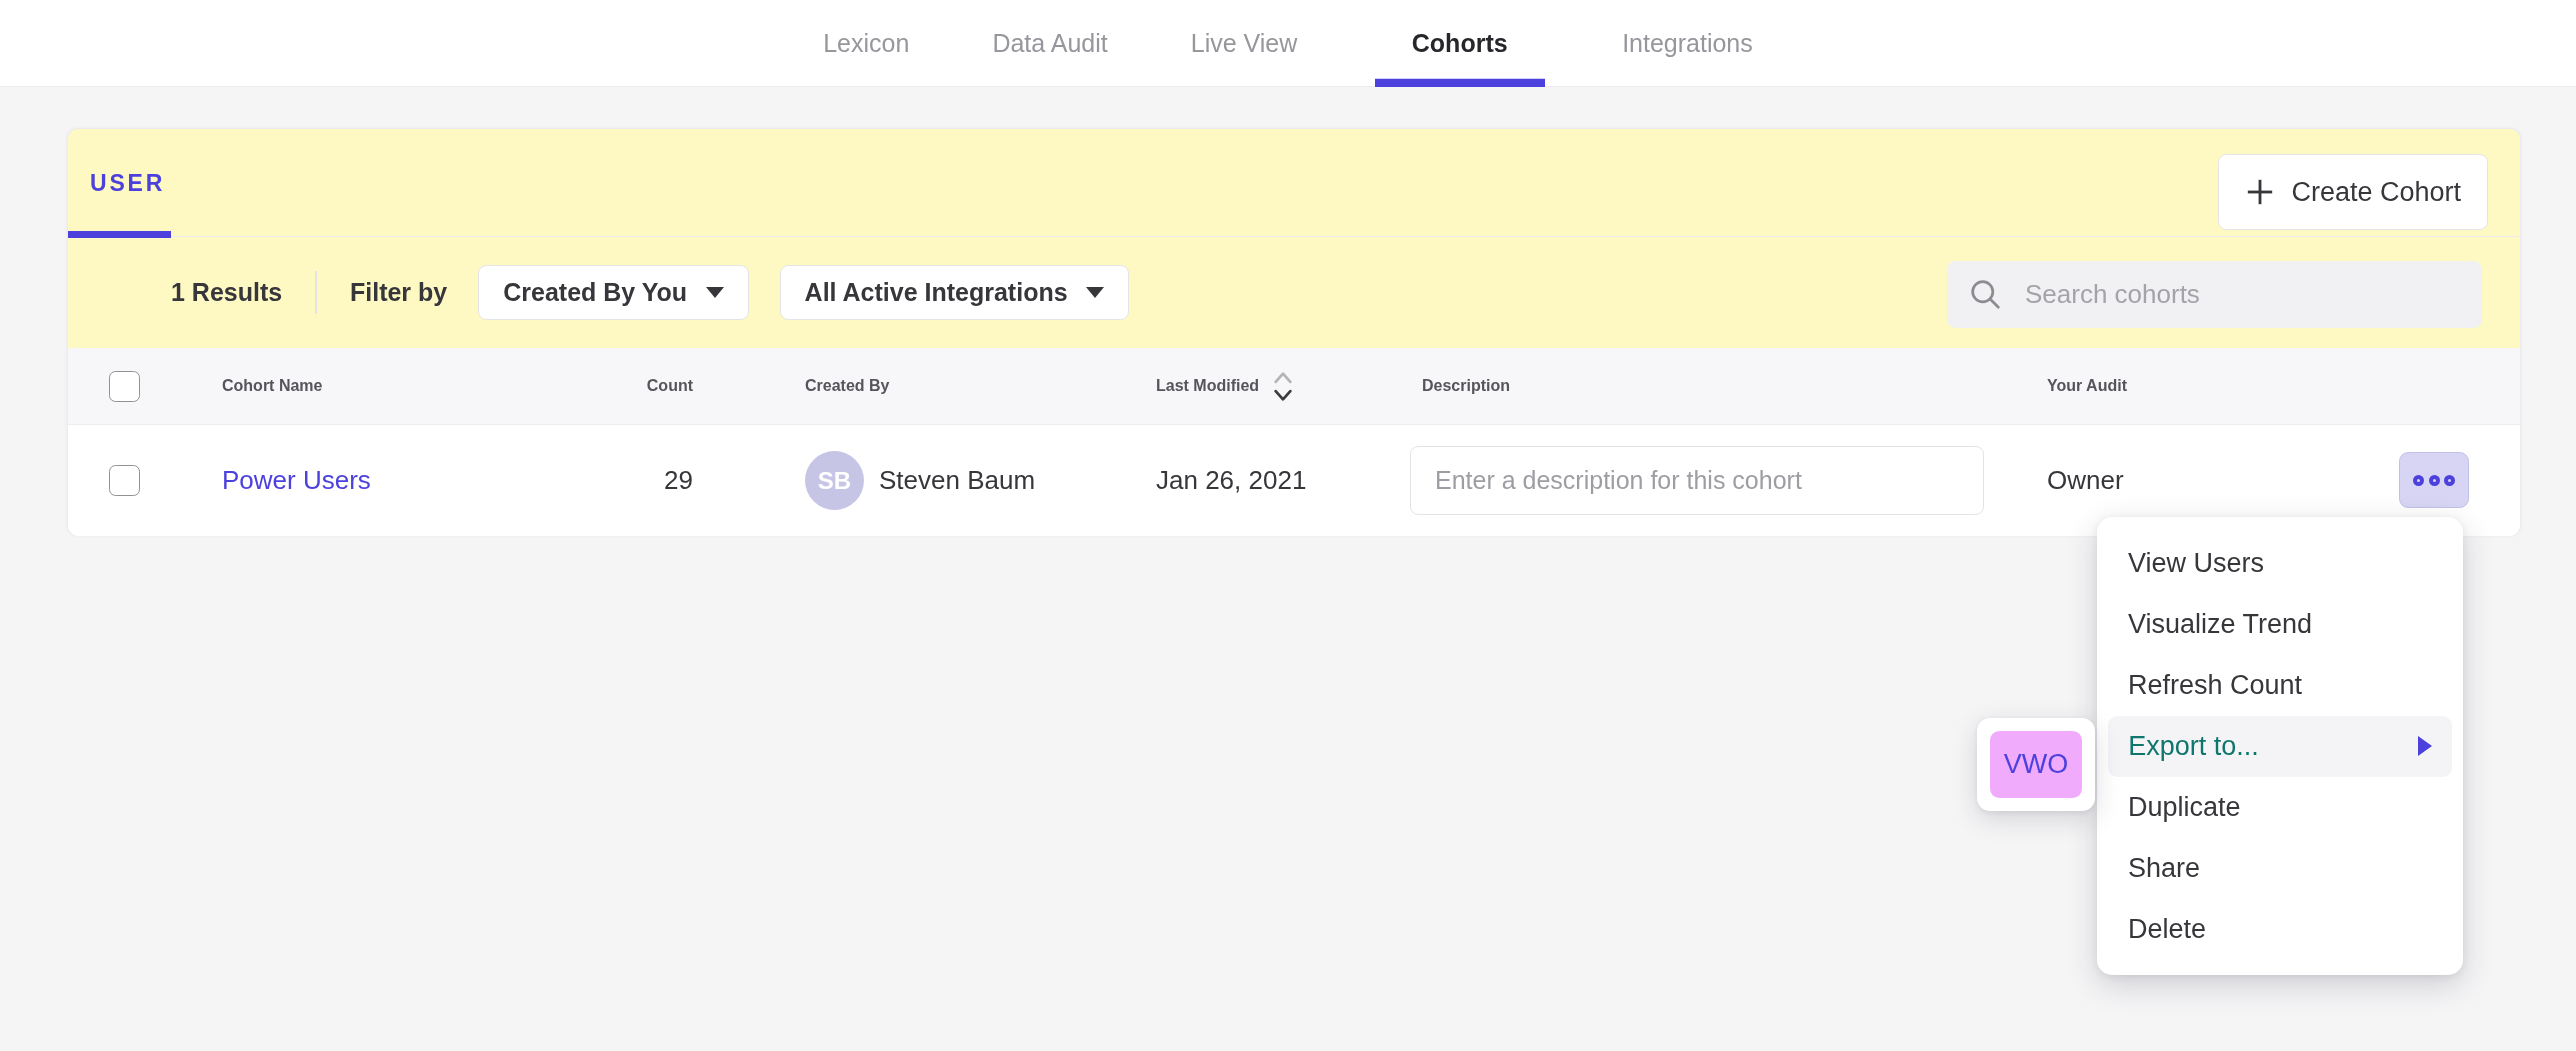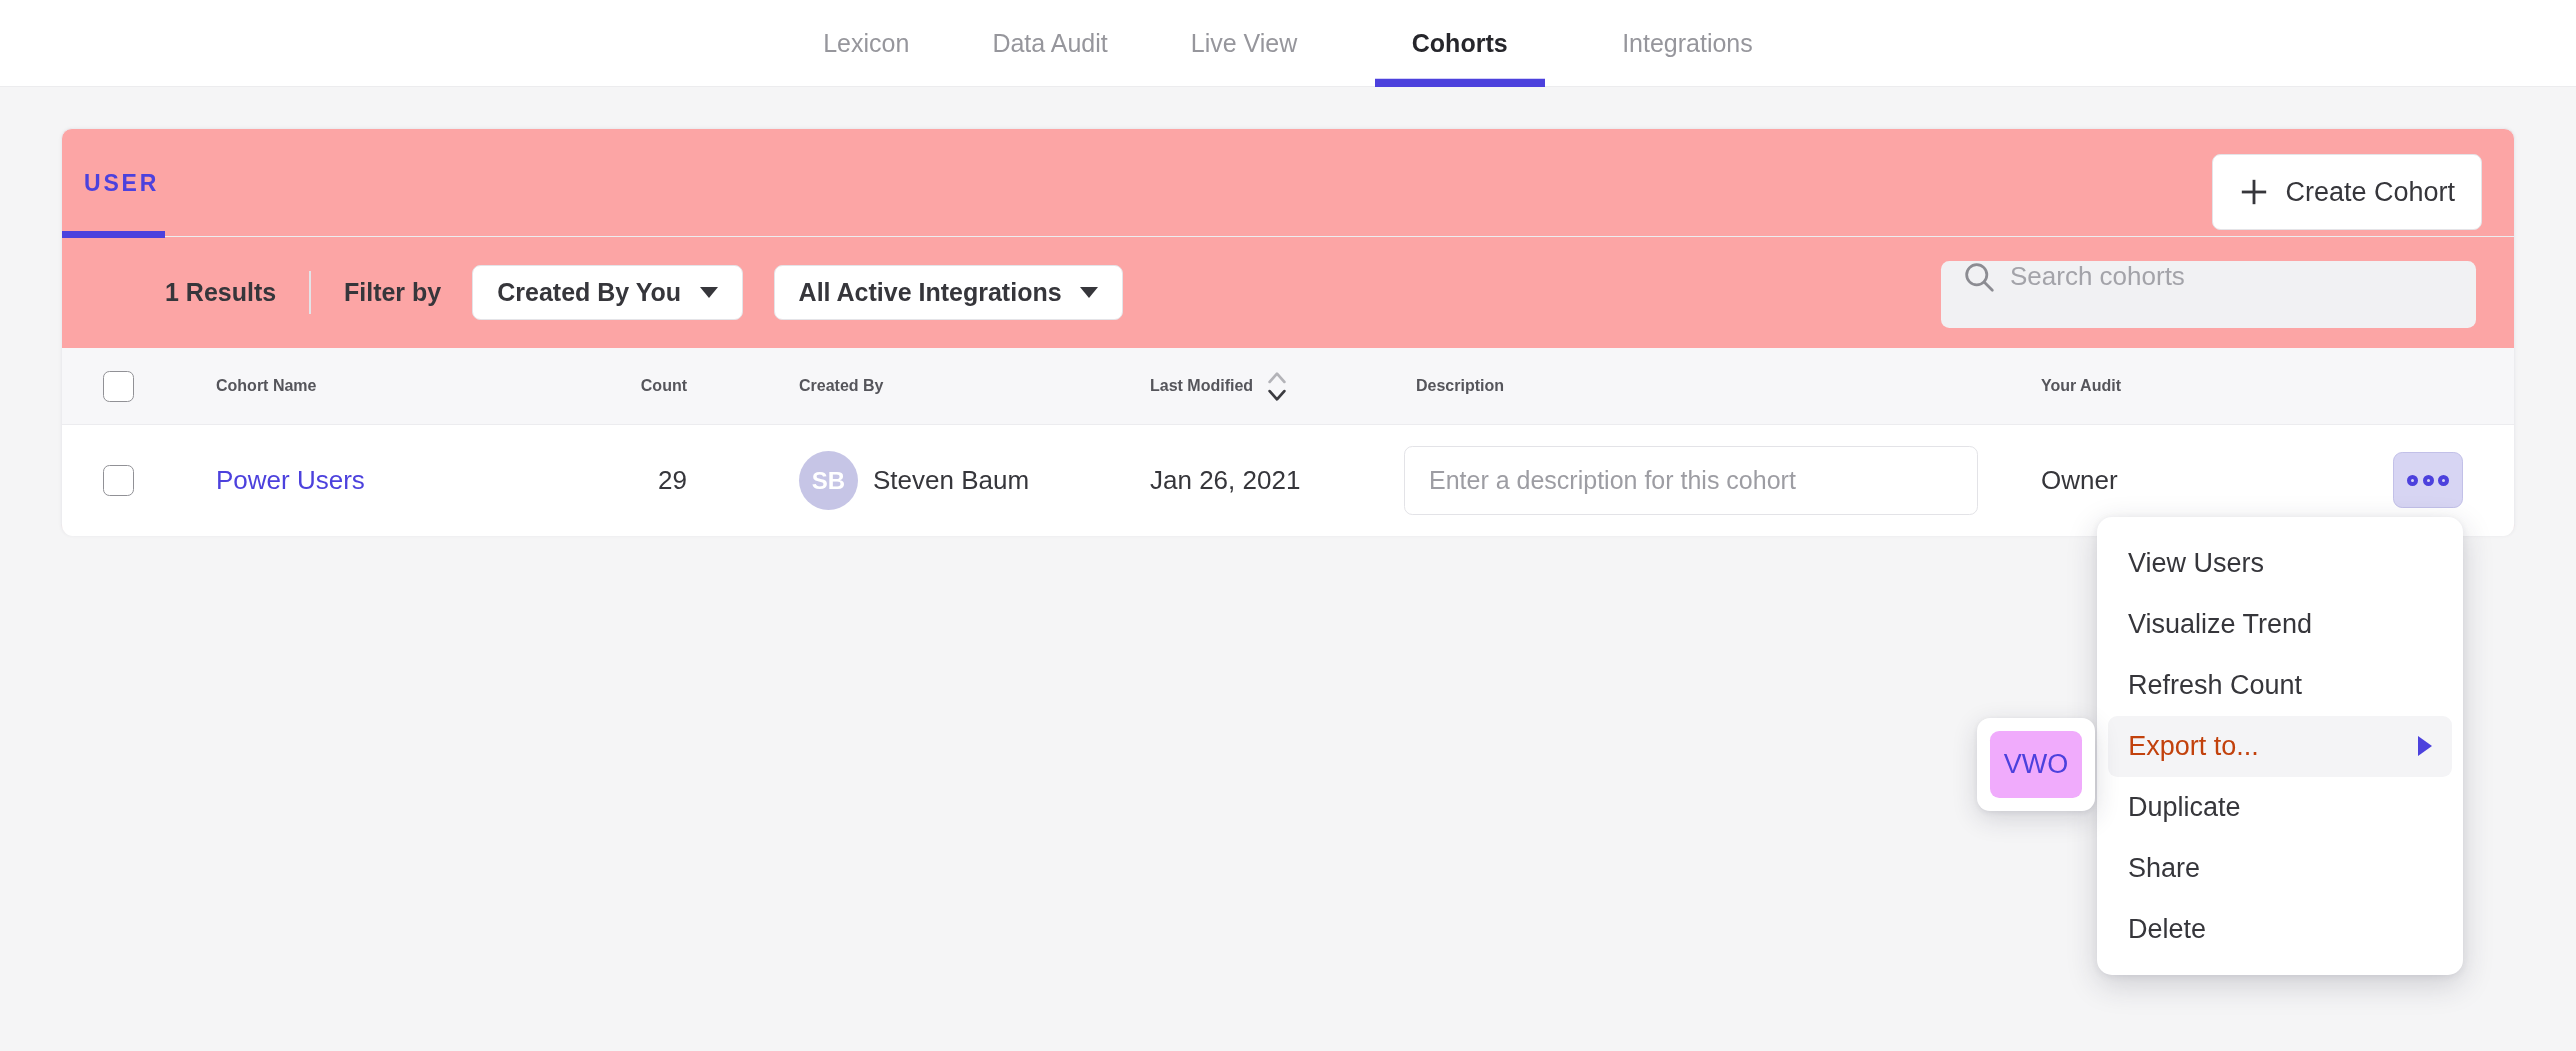--- a/index.html
+++ b/index.html
@@ -22,22 +22,22 @@
     display:flex; align-items:center; height:87px; padding:0 5.5px;
     font-size:25px; color:#96969c; cursor:pointer; white-space:nowrap;
   }
   .nav-item.active {
     color:#26262b; font-weight:700; padding:0 37px;
     box-shadow:inset 0 -8.3px 0 0 #4c41dd;
   }
 
   
   .card {
-    position:absolute; left:61px; top:128px; width:2454px; height:407px;
-    background:#fca5a5; border:0.9px solid #ececef; border-radius:11px;
+    position:absolute; left:67px; top:128px; width:2454px; height:407px;
+    background:#fef9c3; border:0.9px solid #ececef; border-radius:11px;
     box-shadow:0 0.9px 3.7px rgba(30,30,50,0.05);
   }
 
   
   .tabs-row { position:absolute; top:0; left:0; right:0; height:108px; border-bottom:1.8px solid #ededf0; border-radius:11px 11px 0 0; }
   .user-tab {
     position:absolute; left:22px; top:41px;
     font-size:23px; font-weight:700; letter-spacing:2.8px; color:#4c41dd;
   }
   .user-tab-underline { position:absolute; left:0; bottom:-1.8px; width:103px; height:6.5px; background:#4c41dd; }
@@ -62,21 +62,21 @@
     background:#fff; border:1.8px solid #e4e4e8; border-radius:8.3px;
     font-size:25px; font-weight:700; color:#36363b; cursor:pointer; white-space:nowrap;
   }
   .caret-down {
     width:0; height:0; border-left:9.2px solid transparent; border-right:9.2px solid transparent;
     border-top:11px solid #36363b;
   }
   .search-box {
     position:absolute; right:38px; top:24px; width:535px; height:67px;
     background:#f1f1f3; border-radius:8.3px;
-    display:flex; align-items:flex-start; padding:0 22px; gap:14px;
+    display:flex; align-items:center; padding:0 22px; gap:23px;
   }
   .search-box input {
     flex:1; border:none; outline:none; background:transparent;
     font-family:"Liberation Sans", sans-serif; font-size:26px; color:#36363b;
   }
   .search-box input::placeholder { color:#a3a3a9; }
 
   
   .table-header {
     position:absolute; top:219px; left:0; right:0; height:77px;
@@ -124,21 +124,21 @@
     background:#fff; border-radius:15px; padding:15.7px 0;
     box-shadow:0 9.2px 31px rgba(40,40,60,0.18), 0 1.8px 7.4px rgba(40,40,60,0.08);
     z-index:10;
   }
   .menu-item {
     height:61px; display:flex; align-items:center; padding:0 31px;
     font-size:27px; color:#36363b; cursor:pointer; white-space:nowrap;
   }
   .menu-item.highlighted {
     margin:0 11px; padding:0 20.3px; background:#f4f4f6; border-radius:9.2px;
-    color:#c2410c; justify-content:space-between;
+    color:#0f766e; justify-content:space-between;
   }
   .arrow-right {
     width:0; height:0; border-top:10.2px solid transparent; border-bottom:10.2px solid transparent;
     border-left:14px solid #4c41dd;
   }
 
   
   .submenu {
     position:absolute; left:1977px; top:718px; width:118px;
     background:#fff; border-radius:13px; padding:13px;

